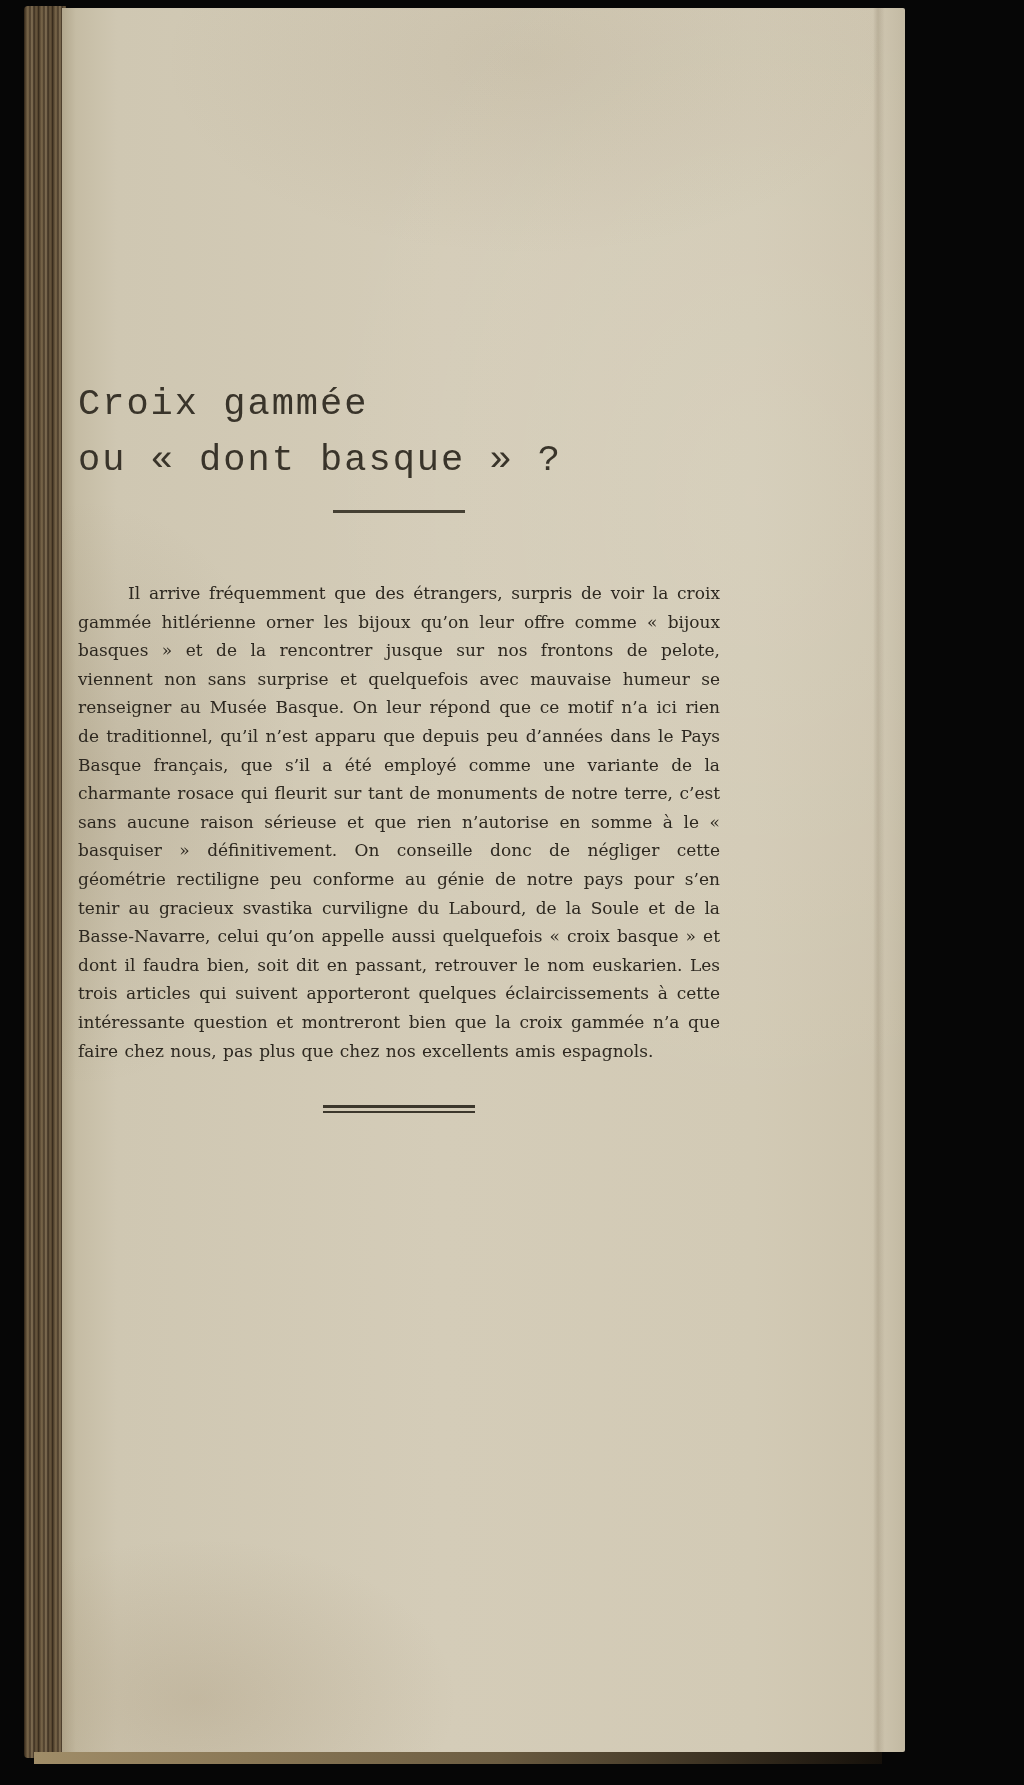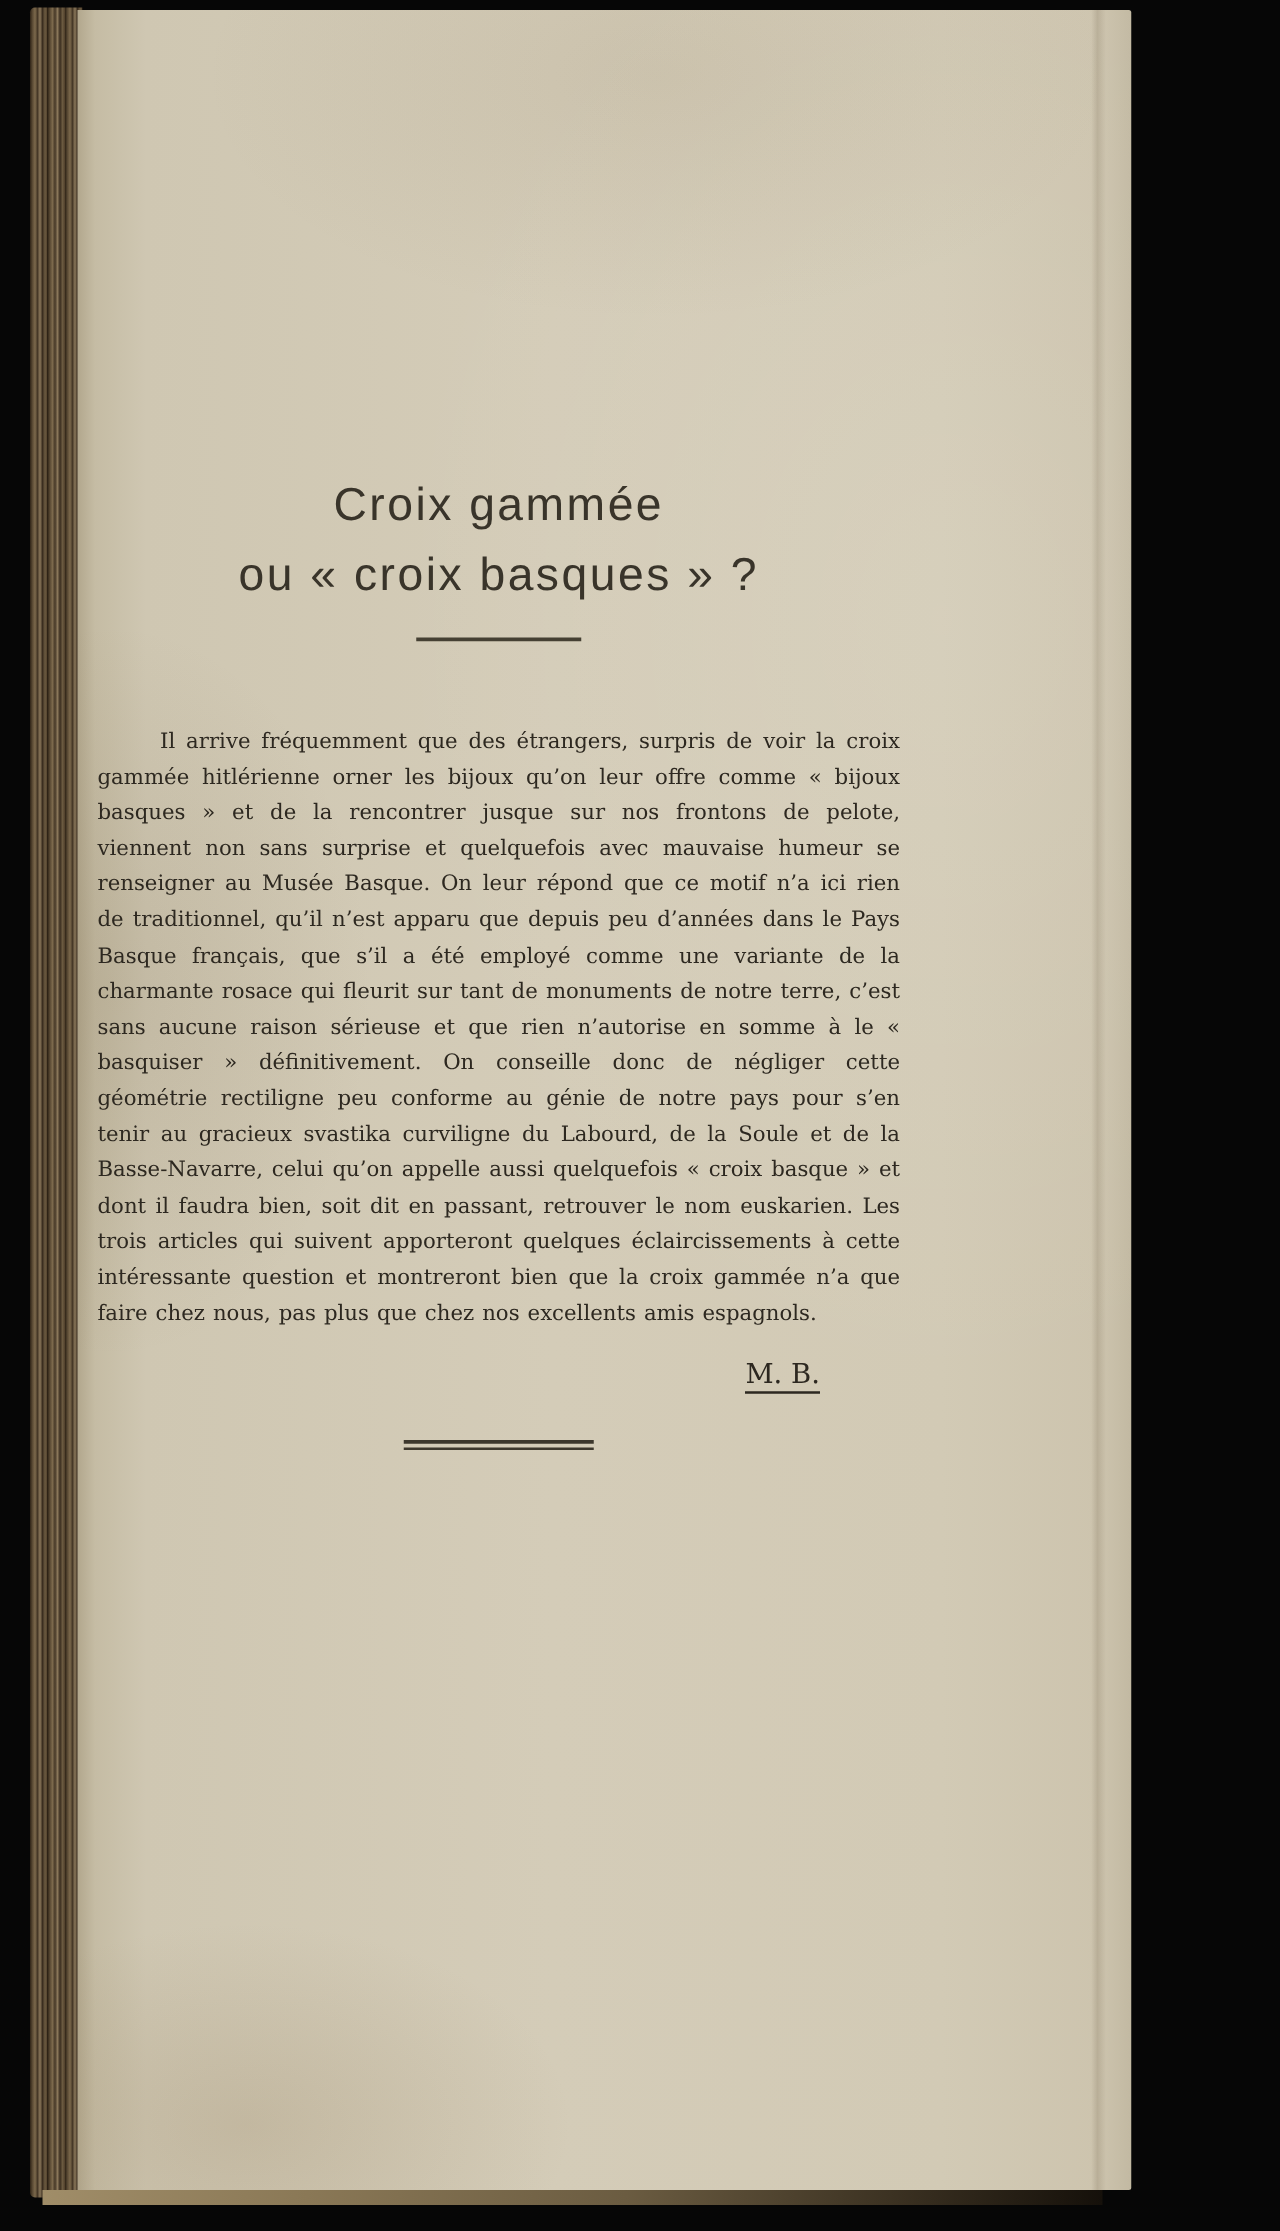--- a/index.html
+++ b/index.html
@@ -54,22 +54,21 @@
       linear-gradient(90deg, transparent 96.2%, rgba(92,76,50,0.18) 96.8%, transparent 97.6%);
   }
   .content {
     position: absolute;
     left: 16px; top: 0;
     width: 642px;
     color: #2f2a21;
   }
   .title {
     margin-top: 368px;
-    text-align: center;
-    font-family: Liberation Sans, sans-serif;
+    font-family: Liberation Mono, monospace;
     font-size: 37px;
     line-height: 56px;
     letter-spacing: 2px;
     color: #39342a;
   }
   .title-rule {
     width: 132px; height: 3px;
     background: #454033;
     margin: 22px auto 0 auto;
   }
@@ -106,28 +105,25 @@
 
 <div class="scan">
   <div class="edge-stack"></div>
   <div class="bottom-edge"></div>
 
   <div class="page">
     <div class="content">
 
       <div class="title">
         <div>Croix gammée</div>
-        <div>ou « croix basques » ?</div>
+        <div>ou « dont basque » ?</div>
       </div>
 
       <div class="title-rule"></div>
 
       <p class="body-text">Il arrive fréquemment que des étrangers, surpris de voir la croix gammée hitlérienne orner les bijoux qu’on leur offre comme « bijoux basques » et de la rencontrer jusque sur nos frontons de pelote, viennent non sans surprise et quelquefois avec mauvaise humeur se renseigner au Musée Basque. On leur répond que ce motif n’a ici rien de traditionnel, qu’il n’est apparu que depuis peu d’années dans le Pays Basque français, que s’il a été employé comme une variante de la charmante rosace qui fleurit sur tant de monuments de notre terre, c’est sans aucune raison sérieuse et que rien n’autorise en somme à le « basquiser » définitivement. On conseille donc de négliger cette géométrie rectiligne peu conforme au génie de notre pays pour s’en tenir au gracieux svastika curviligne du Labourd, de la Soule et de la Basse-Navarre, celui qu’on appelle aussi quelquefois « croix basque » et dont il faudra bien, soit dit en passant, retrouver le nom euskarien. Les trois articles qui suivent apporteront quelques éclaircissements à cette intéressante question et montreront bien que la croix gammée n’a que faire chez nous, pas plus que chez nos excellents amis espagnols.</p>
 
-      <div class="signature">
-        <span>M. B.</span>
-      </div>
 
       <div class="end-rule"></div>
 
     </div>
   </div>
 </div>
 
 </body></html>

